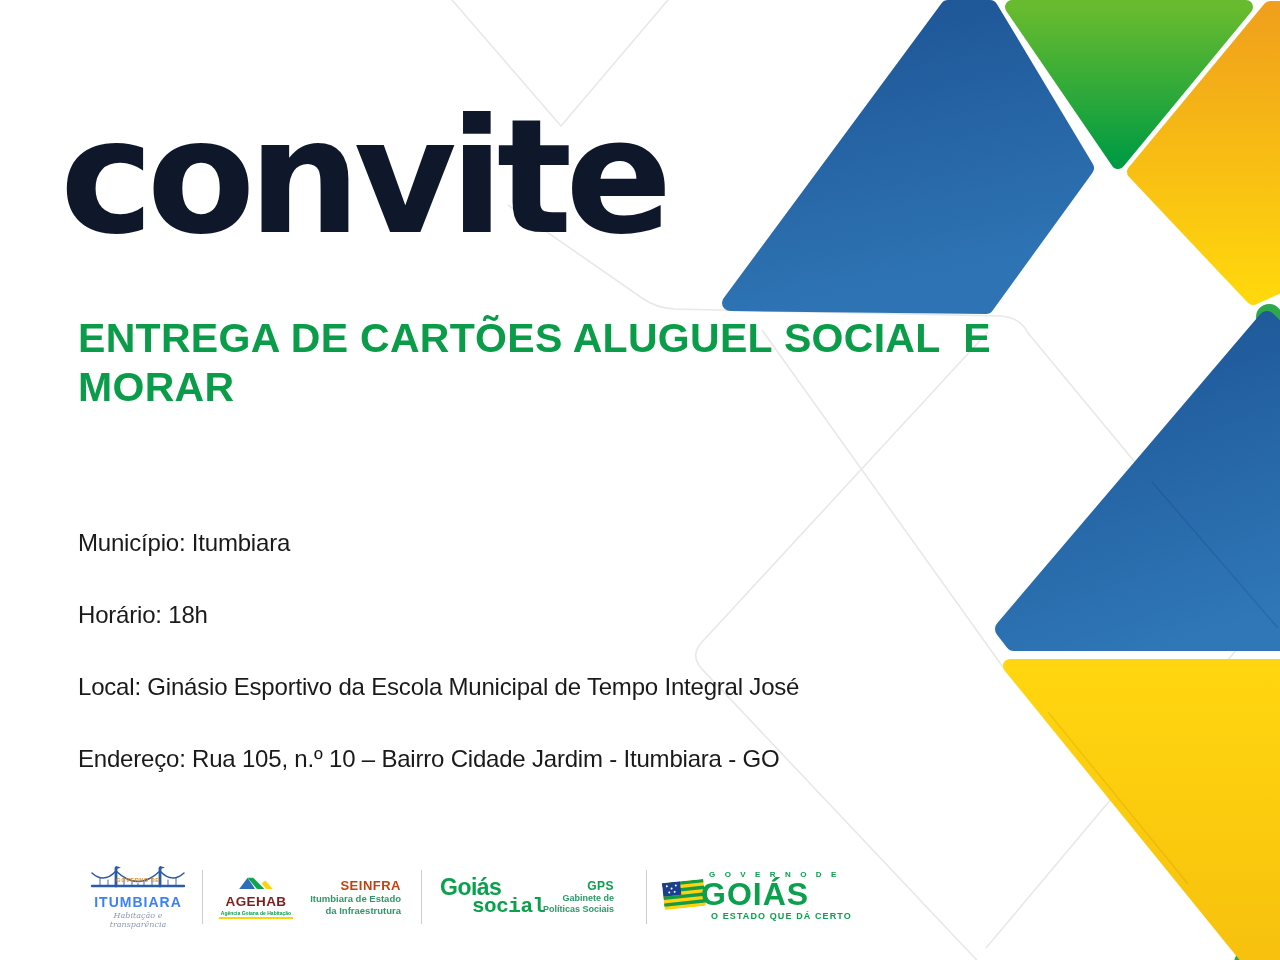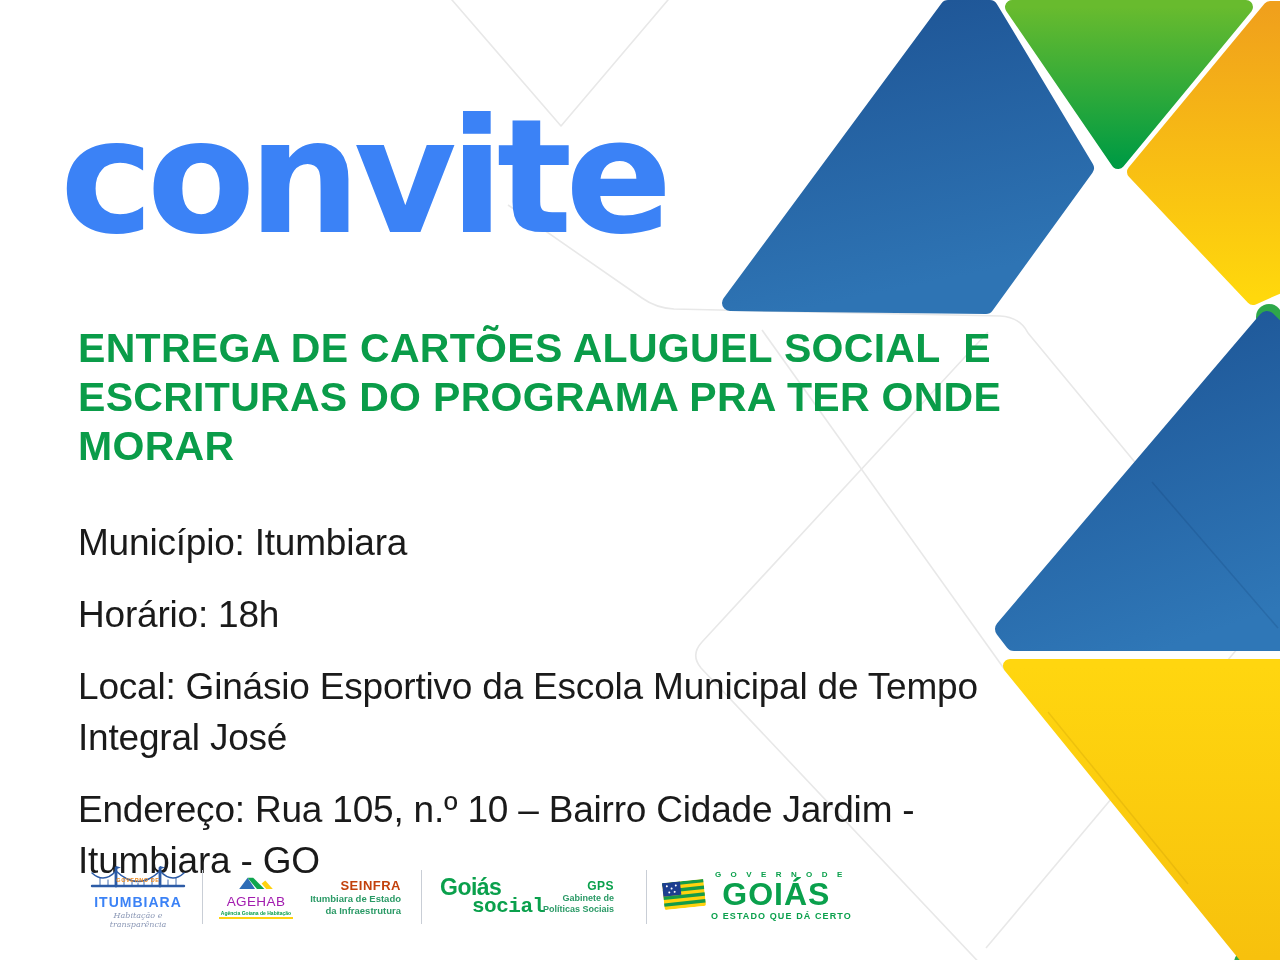--- a/index.html
+++ b/index.html
@@ -5,62 +5,62 @@
   html,body{margin:0;padding:0;background:#9a9a9a;}
   .canvas{
     position:relative;width:1280px;height:960px;background:#ffffff;overflow:hidden;
     font-family:"Liberation Sans", sans-serif;
   }
   .canvas svg.shapes{position:absolute;left:0;top:0;}
   .title{
     position:absolute;left:60px;top:98px;margin:0;
     font-family:"DejaVu Sans", sans-serif;
     font-size:158px;line-height:1;font-weight:800;letter-spacing:-7px;
-    color:#3b82f6;
+    color:#0f172a;
   }
   .heading{
-    position:absolute;left:78px;top:324px;width:980px;
+    position:absolute;left:78px;top:314px;width:980px;
     color:#0a9c49;font-weight:700;font-size:41px;line-height:49px;letter-spacing:.3px;
   }
   .heading span{display:block;white-space:pre;}
   .details{
     position:absolute;left:78px;top:517px;width:990px;
-    color:#1a1a1a;font-size:37px;line-height:51px;letter-spacing:-0.2px;
+    color:#1a1a1a;font-size:24px;line-height:51px;letter-spacing:-0.2px;
   }
   .details p{margin:0 0 21px 0;}
   .details p span{display:block;}
   
   .logo-strip{position:absolute;left:86px;top:862px;height:70px;display:flex;align-items:center;}
   .logo-strip .divider{width:1px;height:54px;background:#c9ced6;flex:0 0 auto;}
   .lg{flex:0 0 auto;text-align:center;}
   
   .itumbiara{width:104px;margin-right:12px;}
   .bridge-wrap{position:relative;height:28px;}
   .itb-governo{position:absolute;left:0;right:0;top:12px;font-size:5.5px;font-weight:700;
     color:#ef8b1f;letter-spacing:.6px;text-align:center;}
   .itb-name{font-size:14px;font-weight:700;color:#3b82f6;letter-spacing:1px;margin-top:1px;}
   .itb-tag{font-family:"DejaVu Serif", serif;font-style:italic;font-size:8px;color:#8a97b5;margin-top:1px;}
   
   .agehab{width:74px;margin:0 14px 0 16px;}
-  .agh-name{font-size:13.5px;font-weight:400;color:#a21caf;letter-spacing:.4px;margin-top:1px;}
+  .agh-name{font-size:13.5px;font-weight:700;color:#7f1d1d;letter-spacing:.4px;margin-top:1px;}
   .agh-sub{font-size:5px;color:#0aa04c;font-weight:700;margin-top:1px;border-bottom:2px solid #ffd20e;padding-bottom:1px;}
   
   .seinfra{width:94px;margin-right:20px;text-align:right;}
   .sei-name{font-size:13px;font-weight:800;color:#c2410c;letter-spacing:.5px;}
   .sei-sub{font-size:9.5px;line-height:11.5px;color:#2a9a66;font-weight:700;}
   
   .goias-social{width:86px;margin:0 14px 0 18px;text-align:left;color:#0aa04c;}
   .gsoc-1{font-size:23px;font-weight:800;letter-spacing:-.5px;line-height:20px;}
   .gsoc-2{font-size:21px;font-weight:800;letter-spacing:-.5px;margin-left:32px;line-height:20px;font-family:Liberation Mono, monospace;}
   
   .gps{width:74px;margin-right:32px;text-align:right;}
   .gps-name{font-size:12px;font-weight:800;color:#0aa04c;letter-spacing:.5px;}
   .gps-sub{font-size:9px;line-height:11px;color:#2a9a66;font-weight:700;}
   
-  .goias-gov{position:relative;width:192px;height:64px;margin-left:16px;text-align:center;}
+  .goias-gov{position:relative;width:192px;height:64px;margin-left:16px;text-align:left;}
   .flag{position:absolute;left:0;top:16px;transform:rotate(-6deg);}
   .gov-text{position:absolute;left:38px;top:5px;}
   .gov-super{font-size:8px;font-weight:700;color:#0aa04c;letter-spacing:3.6px;margin-left:8px;}
   .gov-name{font-size:32px;font-weight:800;color:#0aa04c;letter-spacing:1px;line-height:30px;}
   .gov-tag{font-size:9px;font-weight:700;color:#0aa04c;letter-spacing:1.1px;margin:2px 0 0 10px;}
 </style>
 </head>
 <body>
 
 <div class="canvas">
@@ -107,21 +107,20 @@
     <path d="M 1010 666 L 1280 666 L 1280 958 L 1247 958 Z" fill="url(#gYellow2)" stroke="url(#gYellow2)" stroke-width="14" stroke-linejoin="round"></path>
 
     <path d="M 1152 482 L 1278 628" stroke="rgba(10,40,90,0.15)" stroke-width="1.5" fill="none"></path>
     <path d="M 1048 712 L 1188 884" stroke="rgba(150,110,0,0.15)" stroke-width="1.5" fill="none"></path>
   </svg>
 
   <h1 class="title">convite</h1>
 
   <div class="heading">
     <span>ENTREGA DE CARTÕES ALUGUEL SOCIAL  E</span>
-    <span>ESCRITURAS DO PROGRAMA PRA TER ONDE</span>
     <span>MORAR</span>
   </div>
 
   <div class="details">
     <p>
       <span>Município: Itumbiara</span>
     </p>
     <p>
       <span>Horário: 18h</span>
     </p>

